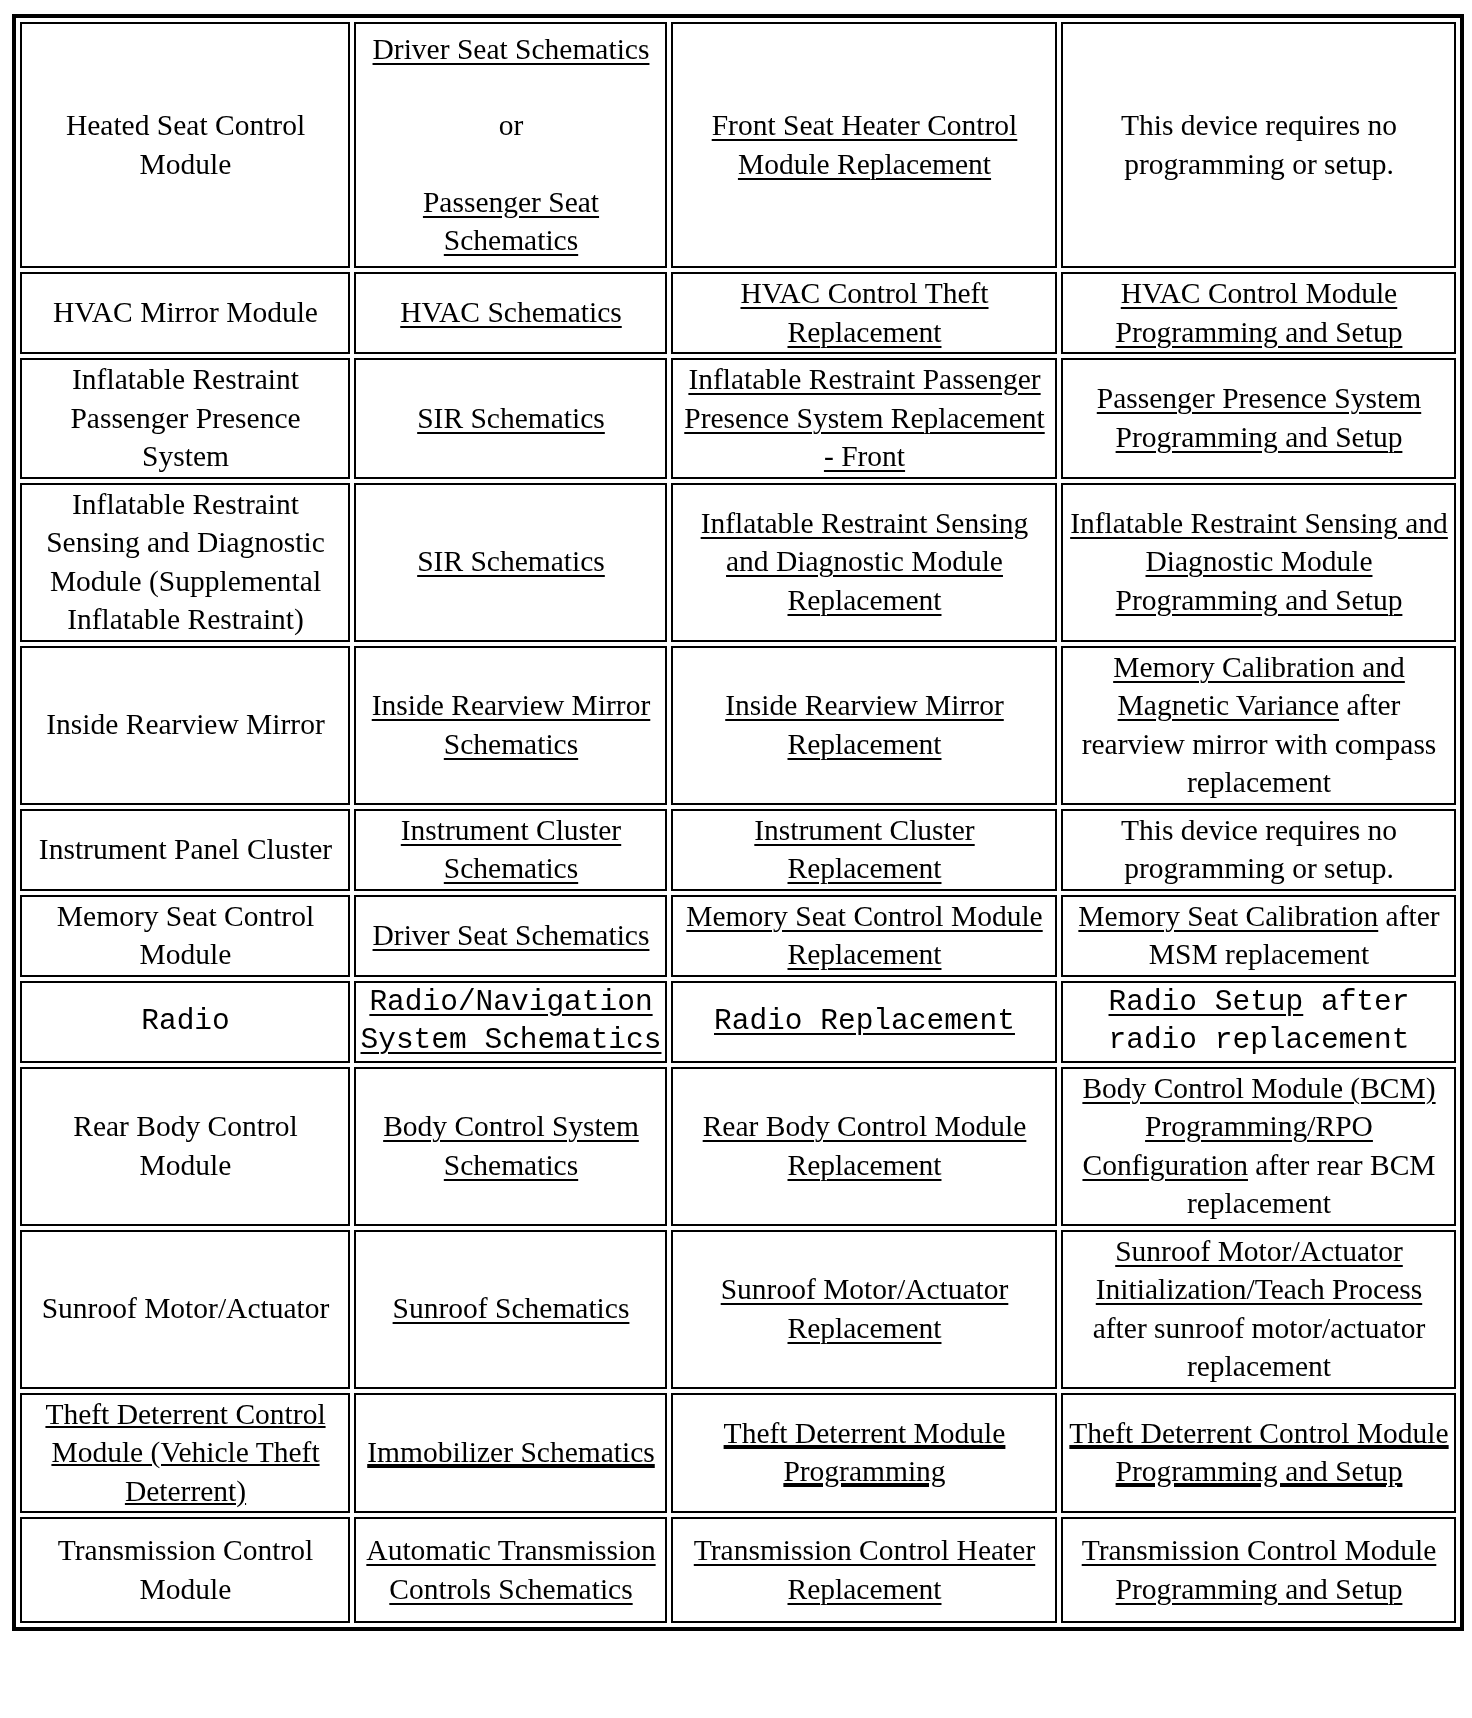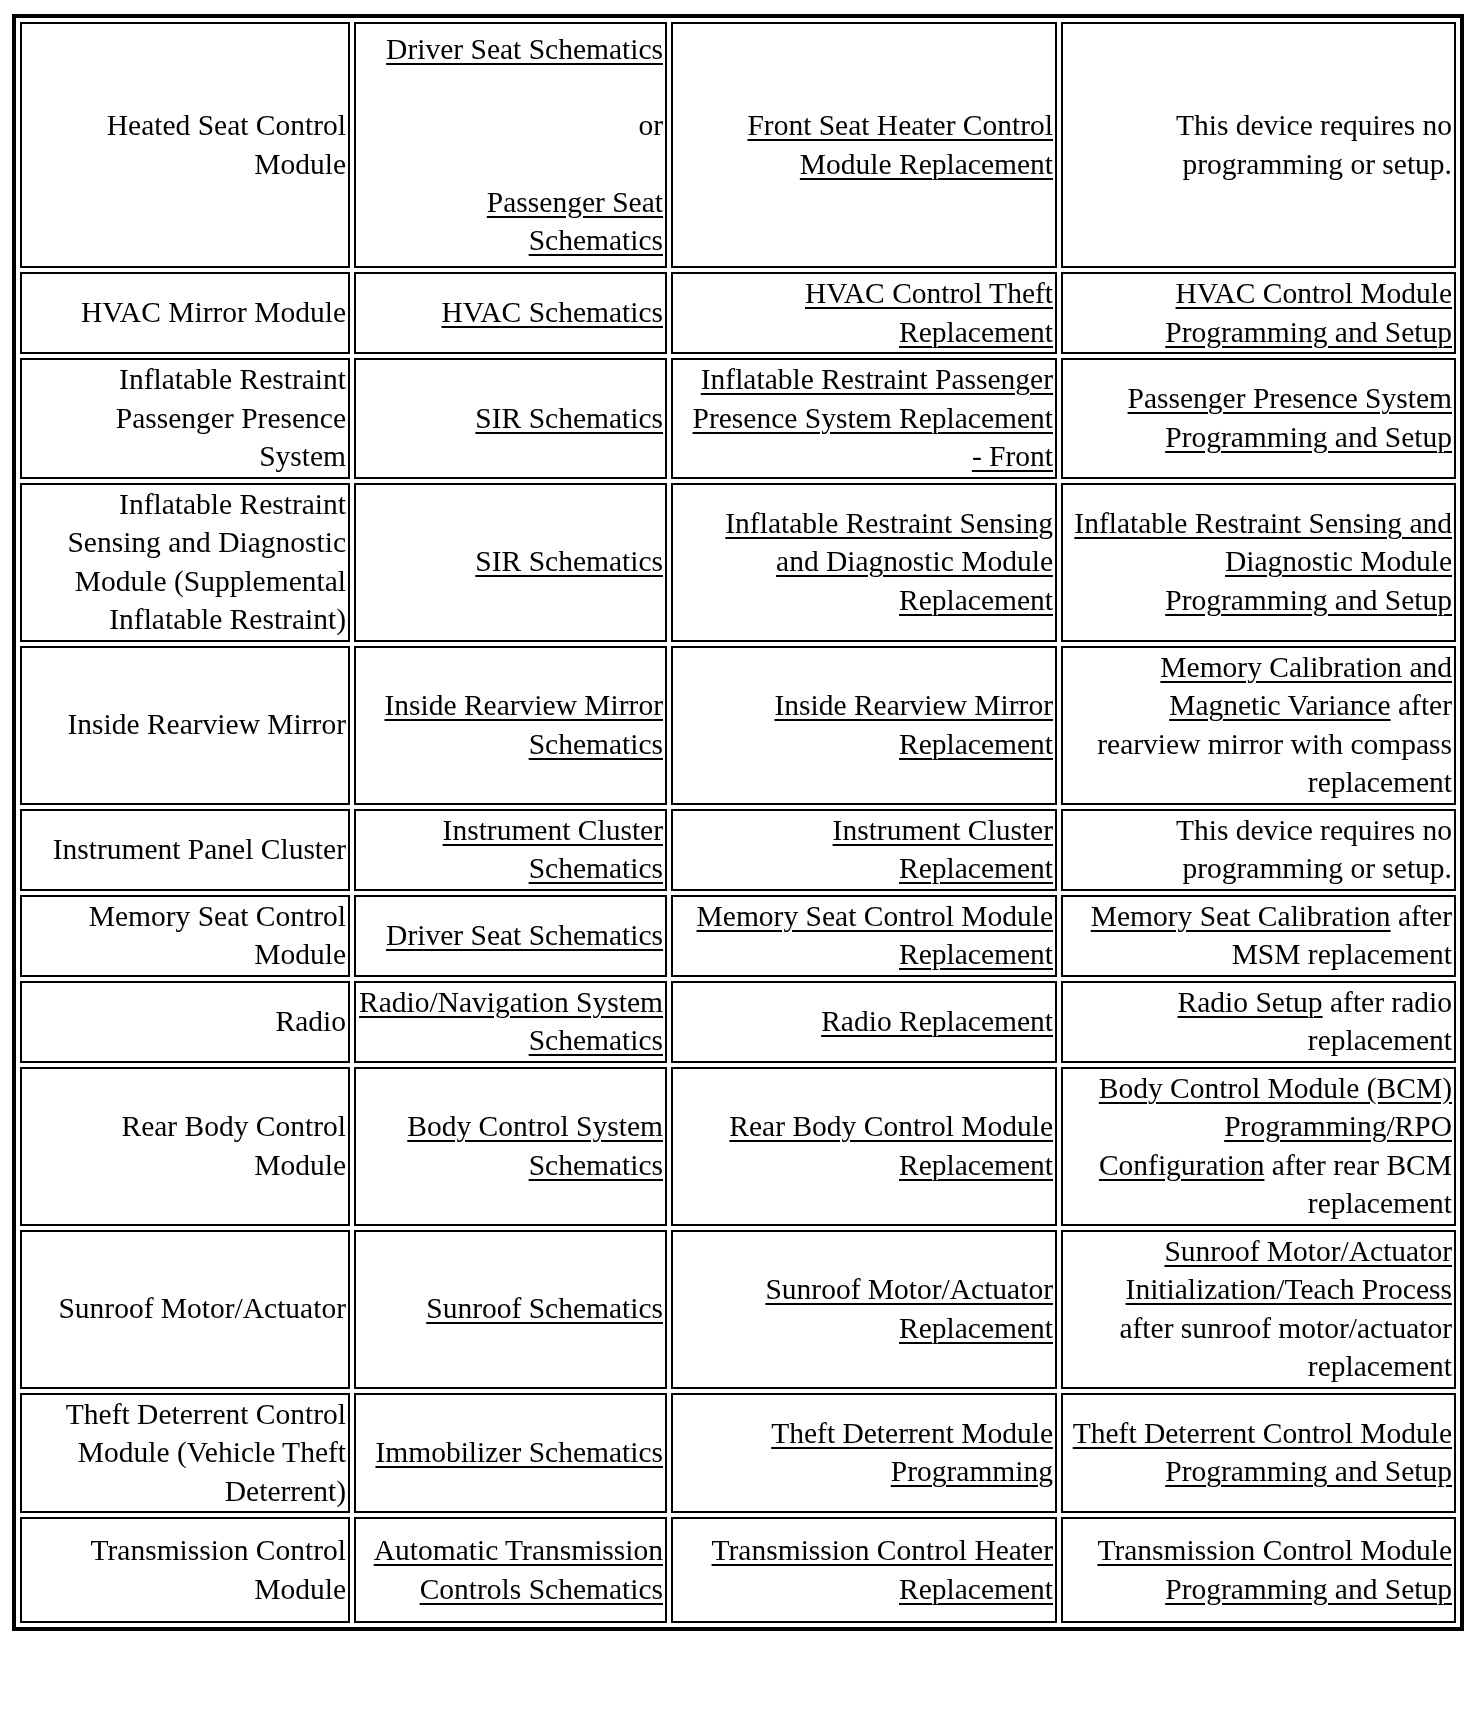--- a/index.html
+++ b/index.html
@@ -16,21 +16,21 @@
     table-layout: fixed;
     font-family: "Liberation Serif", "DejaVu Serif", serif;
     font-size: 29.5px;
     line-height: 38.5px;
     color: #000;
   }
   table.svc td {
     border: 2px solid #000;
     padding: 0 2px 1px 3px;
     vertical-align: middle;
-    text-align: right;
+    text-align: center;
   }
   col.c1 { width: 330px; }
   col.c2 { width: 313px; }
   col.c3 { width: 386px; }
   col.c4 { width: 395px; }
   a.lnk { color: #000; text-decoration: underline; text-decoration-thickness: 2px; text-underline-offset: 4px; cursor: pointer; }
   .gap { height: 38px; }
 </style>
 </head>
 <body>
@@ -85,39 +85,39 @@
           <td><a class="lnk">Instrument Cluster Schematics</a></td>
           <td><a class="lnk">Instrument Cluster Replacement</a></td>
           <td><span>This device requires no programming or setup.</span></td>
         </tr>
         <tr style="height: 72px;">
           <td><span>Memory Seat Control Module</span></td>
           <td><a class="lnk">Driver Seat Schematics</a></td>
           <td><a class="lnk">Memory Seat Control Module Replacement</a></td>
           <td><a class="lnk">Memory Seat Calibration</a><span> after MSM replacement</span></td>
         </tr>
-        <tr style="height: 72px;">
+        <tr style="height: 72px; font-family: Liberation Mono, monospace;">
           <td><span>Radio</span></td>
           <td><a class="lnk">Radio/Navigation System Schematics</a></td>
           <td><a class="lnk">Radio Replacement</a></td>
           <td><a class="lnk">Radio Setup</a><span> after radio replacement</span></td>
         </tr>
         <tr style="height: 146px;">
           <td><span>Rear Body Control Module</span></td>
           <td><a class="lnk">Body Control System Schematics</a></td>
           <td><a class="lnk">Rear Body Control Module Replacement</a></td>
           <td><a class="lnk">Body Control Module (BCM) Programming/RPO Configuration</a><span> after rear BCM replacement</span></td>
         </tr>
         <tr style="height: 146px;">
           <td><span>Sunroof Motor/Actuator</span></td>
           <td><a class="lnk">Sunroof Schematics</a></td>
           <td><a class="lnk">Sunroof Motor/Actuator Replacement</a></td>
           <td><a class="lnk">Sunroof Motor/Actuator Initialization/Teach Process</a><span> after sunroof motor/actuator replacement</span></td>
         </tr>
-        <tr style="height: 108px;">
+        <tr style="height: 108px; text-decoration: underline;">
           <td><span>Theft Deterrent Control Module (Vehicle Theft Deterrent)</span></td>
           <td><a class="lnk">Immobilizer Schematics</a></td>
           <td><a class="lnk">Theft Deterrent Module Programming</a></td>
           <td><a class="lnk">Theft Deterrent Control Module Programming and Setup</a></td>
         </tr>
         <tr style="height: 106px;">
           <td><span>Transmission Control Module</span></td>
           <td><a class="lnk">Automatic Transmission Controls Schematics</a></td>
           <td><a class="lnk">Transmission Control Heater Replacement</a></td>
           <td><a class="lnk">Transmission Control Module Programming and Setup</a></td>

